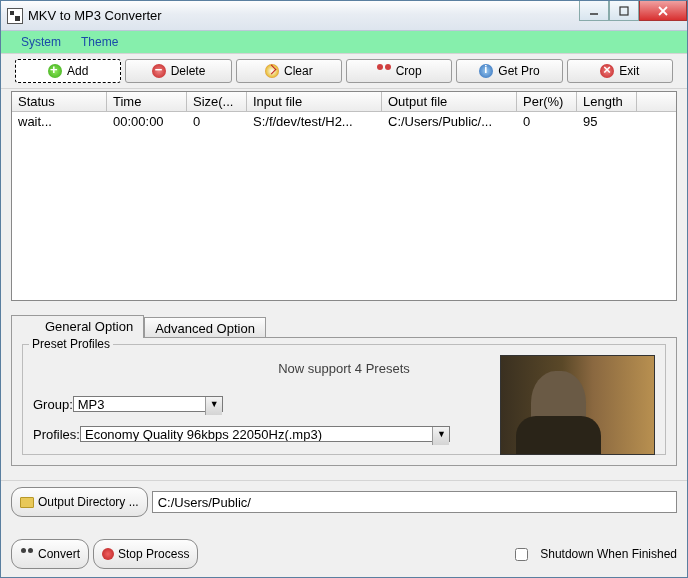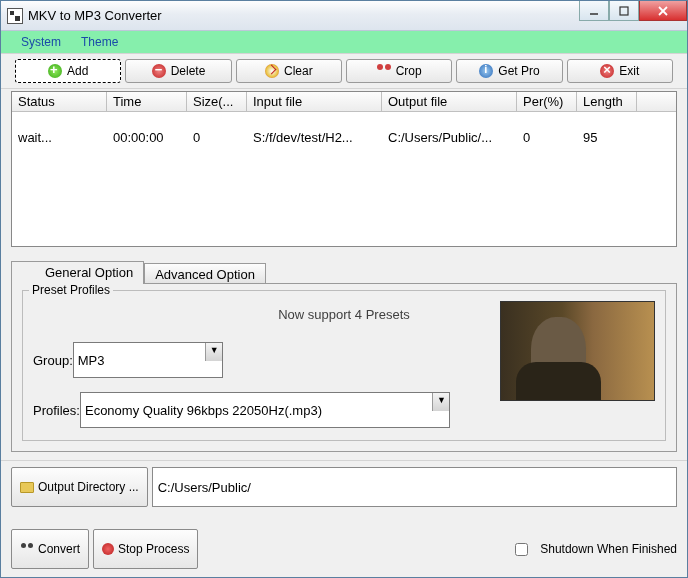--- a/index.html
+++ b/index.html
@@ -31,45 +31,45 @@
 .i-crop::before { left: 0; top: 0; }
 .i-crop::after { right: 0; top: 0; }
 .i-pro { background: radial-gradient(#9ac8f0, #2a6ab8); position: relative; }
 .i-pro::before { content: 'i'; position: absolute; color: #fff; font-weight: bold; left: 5px; top: -1px; font-size: 11px; }
 .i-exit { background: radial-gradient(#f08080, #c02020); position: relative; }
 .i-exit::before { content: '×'; position: absolute; color: #fff; font-weight: bold; left: 3px; top: -2px; font-size: 13px; }
 .content { flex: 1; padding: 2px 10px 8px; display: flex; flex-direction: column; overflow: hidden; }
 .grid { border: 1px solid #888; background: #fff; height: 210px; overflow: auto; }
 .grid-head { display: flex; background: linear-gradient(#fdfdfd, #ececec); border-bottom: 1px solid #c0c0c0; }
 .gh { padding: 2px 6px; border-right: 1px solid #c0c0c0; font-size: 13px; white-space: nowrap; overflow: hidden; }
-.grid-row { display: flex; margin-top: 16px; }
+.grid-row { display: flex; }
 .gc { padding: 2px 6px; font-size: 13px; white-space: nowrap; overflow: hidden; }
 .c0 { width: 95px; } .c1 { width: 80px; } .c2 { width: 60px; } .c3 { width: 135px; } .c4 { width: 135px; } .c5 { width: 60px; } .c6 { width: 60px; }
 .tabs { display: flex; margin-top: 14px; }
 .tab { padding: 3px 10px; border: 1px solid #9a9a9a; background: linear-gradient(#fdfdfd, #e4e4e4); font-size: 13px; cursor: default; border-bottom: none; position: relative; }
 .tab.active { background: #f0f0f0; z-index: 2; padding-left: 33px; }
 .tab:not(.active) { border-bottom: 1px solid #9a9a9a; margin-top: 2px; padding-bottom: 1px; }
 .tabpanel { border: 1px solid #9a9a9a; background: #f0f0f0; padding: 6px 10px 10px; margin-top: -1px; }
 .fieldset { border: 1px solid #bcbcbc; padding: 8px 10px 12px; position: relative; }
 .legend { position: absolute; top: -8px; left: 6px; background: #f0f0f0; padding: 0 3px; font-size: 12px; }
 .preset-msg { color: #404040; text-align: center; font-size: 13px; padding: 8px 0 14px; }
 .frow { display: flex; align-items: center; margin-top: 6px; }
 .flabel { font-size: 13px; }
 .selectwrap { position: relative; display: inline-block; }
-.select { border: 1px solid #7a7a7a; background: #fff; height: 36px; padding: 1px 18px 1px 4px; font-size: 13px; appearance: none; }
+.select { border: 1px solid #7a7a7a; background: #fff; height: 16px; padding: 1px 18px 1px 4px; font-size: 13px; appearance: none; }
 .selectwrap::after { content: ''; position: absolute; right: 1px; top: 1px; width: 16px; height: 18px; background: linear-gradient(#f4f4f4, #d4d4d4); border-left: 1px solid #9a9a9a; pointer-events: none; }
 .selectwrap::before { content: '▼'; position: absolute; right: 4px; top: 3px; font-size: 9px; z-index: 1; pointer-events: none; }
 .preview { position: absolute; right: 10px; top: 10px; width: 155px; height: 100px; background: linear-gradient(90deg, #3a3020 0%, #5a4828 40%, #8a6840 60%, #b89050 100%); border: 1px solid #333; overflow: hidden; }
 .preview::before { content: ''; position: absolute; left: 30px; top: 15px; width: 55px; height: 70px; background: #6a5a45; border-radius: 45% 45% 30% 30%; }
 .preview::after { content: ''; position: absolute; left: 15px; top: 60px; width: 85px; height: 50px; background: #2a2418; border-radius: 20px 20px 0 0; }
 .bottom { padding: 6px 10px 8px; border-top: 1px solid #d4d4d4; }
 .outrow { display: flex; gap: 4px; align-items: center; }
-.smbtn { height: 40px; padding: 0 8px; background: linear-gradient(#fdfdfd, #e6e6e6); border: 1px solid #8a8a8a; border-radius: 2px; display: flex; align-items: center; gap: 4px; font-size: 12px; cursor: default; }
+.smbtn { height: 30px; padding: 0 8px; background: linear-gradient(#fdfdfd, #e6e6e6); border: 1px solid #8a8a8a; border-radius: 11px; display: flex; align-items: center; gap: 4px; font-size: 12px; cursor: default; }
 .i-folder { width: 14px; height: 11px; background: #e8c858; border: 1px solid #b89828; border-radius: 1px; display: inline-block; }
-.txtinput { flex: 1; height: 40px; border: 1px solid #8a8a8a; background: #fff; padding: 0 5px; font-size: 13px; }
+.txtinput { flex: 1; height: 22px; border: 1px solid #8a8a8a; background: #fff; padding: 0 5px; font-size: 13px; }
 .actrow { display: flex; gap: 4px; align-items: center; margin-top: 22px; }
 .i-convert { width: 14px; height: 14px; position: relative; display: inline-block; }
 .i-convert::before, .i-convert::after { content: ''; position: absolute; width: 5px; height: 5px; background: #404040; border-radius: 50%; }
 .i-convert::before { left: 1px; top: 1px; } .i-convert::after { right: 1px; top: 1px; }
 .i-stop { width: 12px; height: 12px; background: radial-gradient(#f06060, #b82020); border-radius: 50%; display: inline-block; }
 .spacer { flex: 1; }
 .chk { display: flex; align-items: center; gap: 9px; font-size: 13px; }
 .chk input { width: 13px; height: 13px; }
 </style>
 </head>

